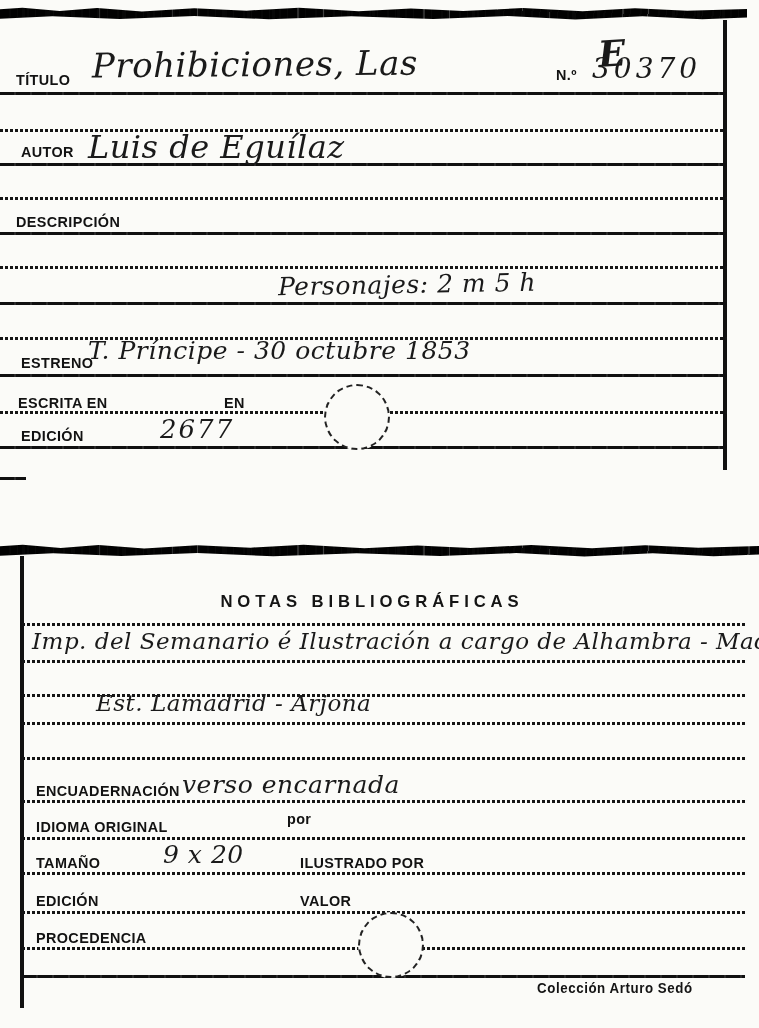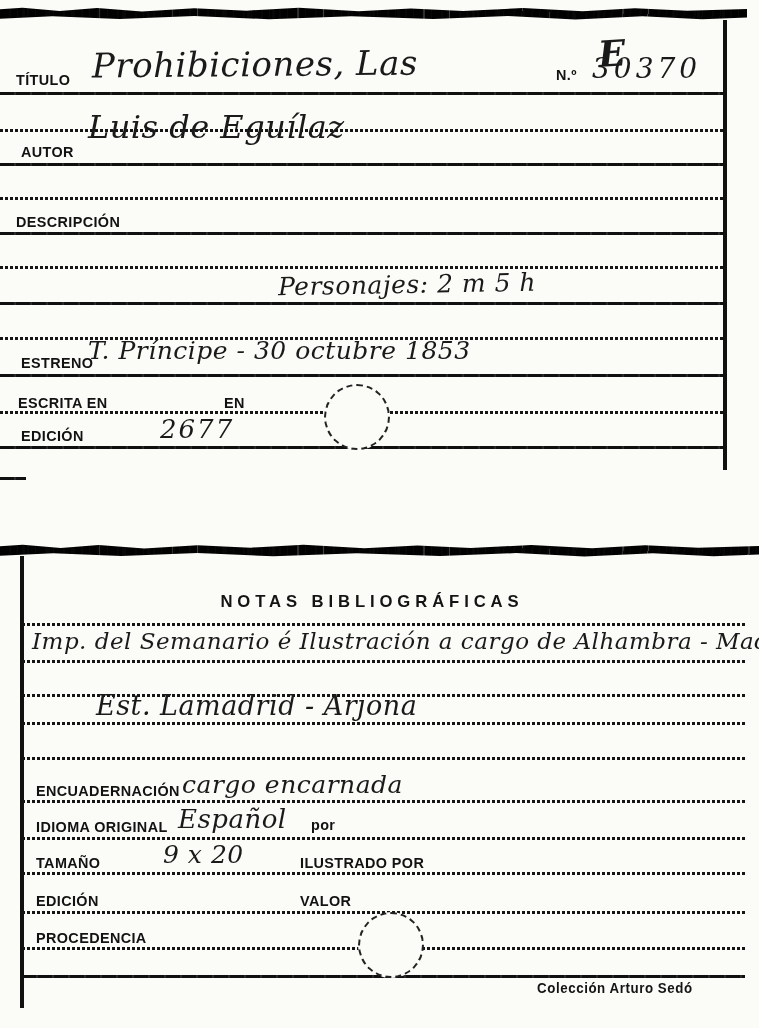--- a/index.html
+++ b/index.html
@@ -110,21 +110,21 @@
   <div class="abs lbl" style="left:21px;top:143px;">AUTOR</div>
   <div class="abs lbl" style="left:16px;top:213px;">DESCRIPCIÓN</div>
   <div class="abs lbl" style="left:21px;top:354px;">ESTRENO</div>
   <div class="abs lbl" style="left:18px;top:394px;">ESCRITA EN</div>
   <div class="abs lbl" style="left:224px;top:394px;">EN</div>
   <div class="abs lbl" style="left:21px;top:427px;">EDICIÓN</div>
 
   <div class="abs hw" style="left:598px;top:32px;font-size:36px;font-weight:bold;transform:rotate(-4deg);">E</div>
   <div class="abs hw" style="left:592px;top:52px;font-size:28px;letter-spacing:4px;">30370</div>
   <div class="abs hw" style="left:92px;top:44px;font-size:34px;transform:rotate(-.5deg);">Prohibiciones, Las</div>
-  <div class="abs hw" style="left:88px;top:108px;font-size:32px;">Luis de Eguílaz</div>
+  <div class="abs hw" style="left:88px;top:128px;font-size:32px;">Luis de Eguílaz</div>
   <div class="abs hw" style="left:278px;top:270px;font-size:25px;transform:rotate(-1deg);">Personajes: 2 m 5 h</div>
   <div class="abs hw" style="left:88px;top:336px;font-size:25px;">T. Príncipe - 30 octubre 1853</div>
   <div class="abs hw" style="left:160px;top:414px;font-size:26px;letter-spacing:2px;">2677</div>
 </div>
 
 <div class="abs" style="left:0;top:540px;width:694px;height:488px;">
 
   <div class="abs speckle" style="left:0;top:4px;width:759px;"></div>
   <div class="abs vline" style="left:20px;top:16px;height:452px;"></div>
 
@@ -138,28 +138,27 @@
   <div class="abs line-dotted" style="left:22px;top:260px;width:723px;"></div>
   <div class="abs line-dotted" style="left:22px;top:297px;width:723px;"></div>
   <div class="abs line-dotted" style="left:22px;top:332px;width:723px;"></div>
   <div class="abs line-dotted" style="left:22px;top:371px;width:723px;"></div>
   <div class="abs line-dotted" style="left:22px;top:407px;width:723px;"></div>
   <div class="abs line-solid" style="left:22px;top:435px;width:723px;"></div>
 
   <div class="abs punch" style="left:358px;top:372px;"></div>
 
   <div class="abs hw" style="left:32px;top:88px;font-size:23px;">Imp. del Semanario é Ilustración a cargo de Alhambra - Madrid</div>
-  <div class="abs hw" style="left:96px;top:150px;font-size:27px;">Est. Lamadrid - Arjona</div>
+  <div class="abs hw" style="left:96px;top:150px;font-size:23px;">Est. Lamadrid - Arjona</div>
 
   <div class="abs lbl" style="left:36px;top:242px;">ENCUADERNACIÓN</div>
-  <div class="abs hw" style="left:182px;top:230px;font-size:25px;">cargo encarnada</div>
+  <div class="abs hw" style="left:182px;top:230px;font-size:25px;">verso encarnada</div>
 
   <div class="abs lbl" style="left:36px;top:278px;">IDIOMA ORIGINAL</div>
-  <div class="abs hw" style="left:178px;top:264px;font-size:26px;">Español</div>
-  <div class="abs lbl" style="left:287px;top:276px;text-transform:none;margin-left:24px;">por</div>
+  <div class="abs lbl" style="left:287px;top:270px;text-transform:none;">por</div>
 
   <div class="abs lbl" style="left:36px;top:314px;">TAMAÑO</div>
   <div class="abs hw" style="left:163px;top:300px;font-size:25px;">9 x 20</div>
   <div class="abs lbl" style="left:300px;top:314px;">ILUSTRADO POR</div>
 
   <div class="abs lbl" style="left:36px;top:352px;">EDICIÓN</div>
   <div class="abs lbl" style="left:300px;top:352px;">VALOR</div>
 
   <div class="abs lbl" style="left:36px;top:389px;">PROCEDENCIA</div>
 

